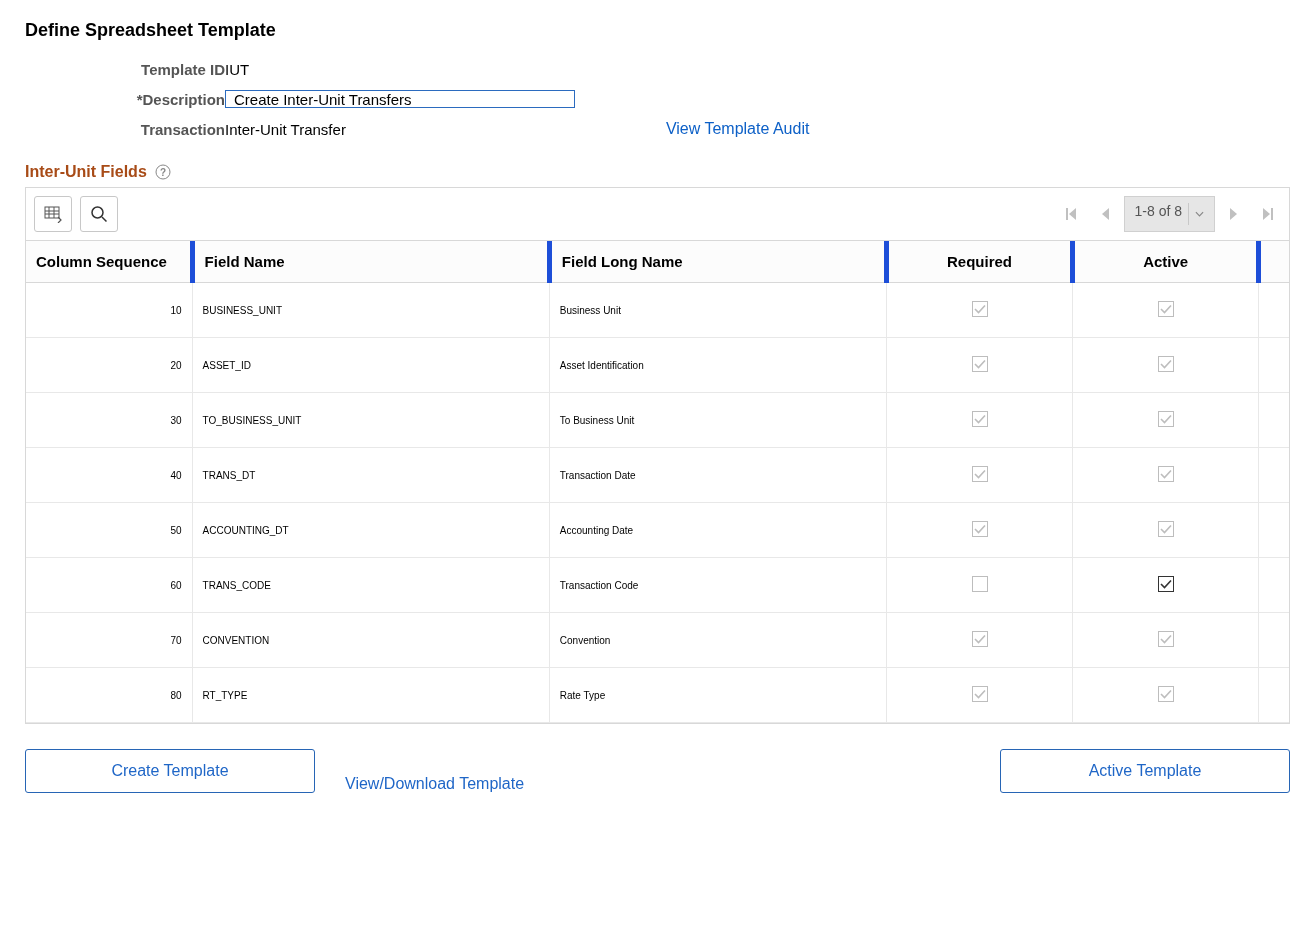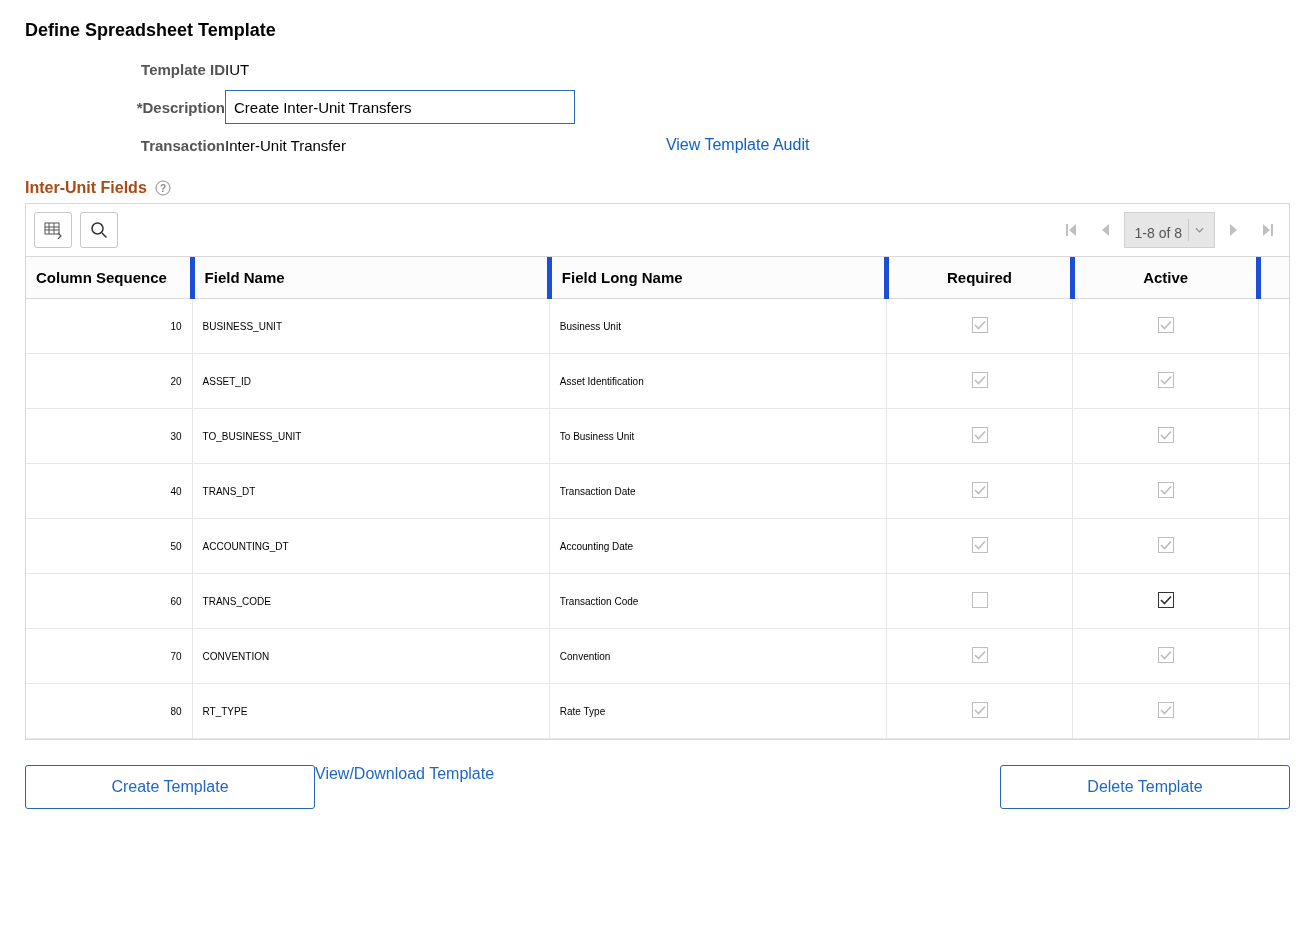--- a/index.html
+++ b/index.html
@@ -31,21 +31,21 @@
   }
   .form-value {
     font-size: 15px;
     color: #000;
   }
   .form-input {
     border: 1px solid #2b6bbf;
     padding: 6px 8px;
     font-size: 15px;
     width: 350px;
-    height: 34px;
+    height: 18px;
   }
   .audit-row { display:flex; align-items:center; }
   .audit-link {
     margin-left: 320px;
     color: #0d60c7;
     font-size: 16px;
     cursor: pointer;
   }
   .section-title {
     color: #a84b17;
@@ -87,21 +87,21 @@
   }
   .nav-arrow {
     color: #bdbdbd;
     padding: 6px 8px;
     font-size: 14px;
   }
   .pager-box {
     background: #e6e6e6;
     border: 1px solid #d0d0d0;
     padding: 6px 10px;
-    display:flex; align-items:flex-end; gap:6px;
+    display:flex; align-items:flex-start; gap:6px;
     color:#555;
   }
   .pager-chev { width:16px; height:22px; border-left:1px solid #c8c8c8; display:flex; align-items:center; justify-content:center; padding-left:6px;}
   table.grid {
     width: 100%;
     border-collapse: collapse;
     table-layout: fixed;
   }
   table.grid th {
     text-align: left;
@@ -121,21 +121,21 @@
   table.grid th:last-child, table.grid td:last-child { border-right: none; }
   .col-seq { width: 165px; }
   .col-fname { width: 355px; }
   .col-flname { width: 335px; }
   .col-req { width: 185px; text-align:center; }
   .col-active { width: 185px; text-align:center; }
   .col-last { width: 30px; }
   td.seq { text-align: right; padding-right: 12px; }
   td.center { text-align:center; }
   .cb { display:inline-flex; }
-  .btn-row { display:flex; align-items:flex-start; }
+  .btn-row { display:flex; align-items:flex-end; gap: 30px; }
   .btn {
     border: 1px solid #2765b5;
     background: #fff;
     color: #1f66c7;
     font-size: 16px;
     padding: 12px 30px;
     border-radius: 3px;
     cursor: pointer;
     min-width: 290px;
     text-align:center;
@@ -385,14 +385,14 @@
           <td></td>
         </tr>
       </tbody>
   </table>
 </div>
 
 <div class="btn-row">
   <div class="btn">Create Template</div>
   <span class="link-text">View/Download Template</span>
   <span class="spacer"></span>
-  <div class="btn">Delete Template</div>
+  <div class="btn">Active Template</div>
 </div>
 
 </body></html>

